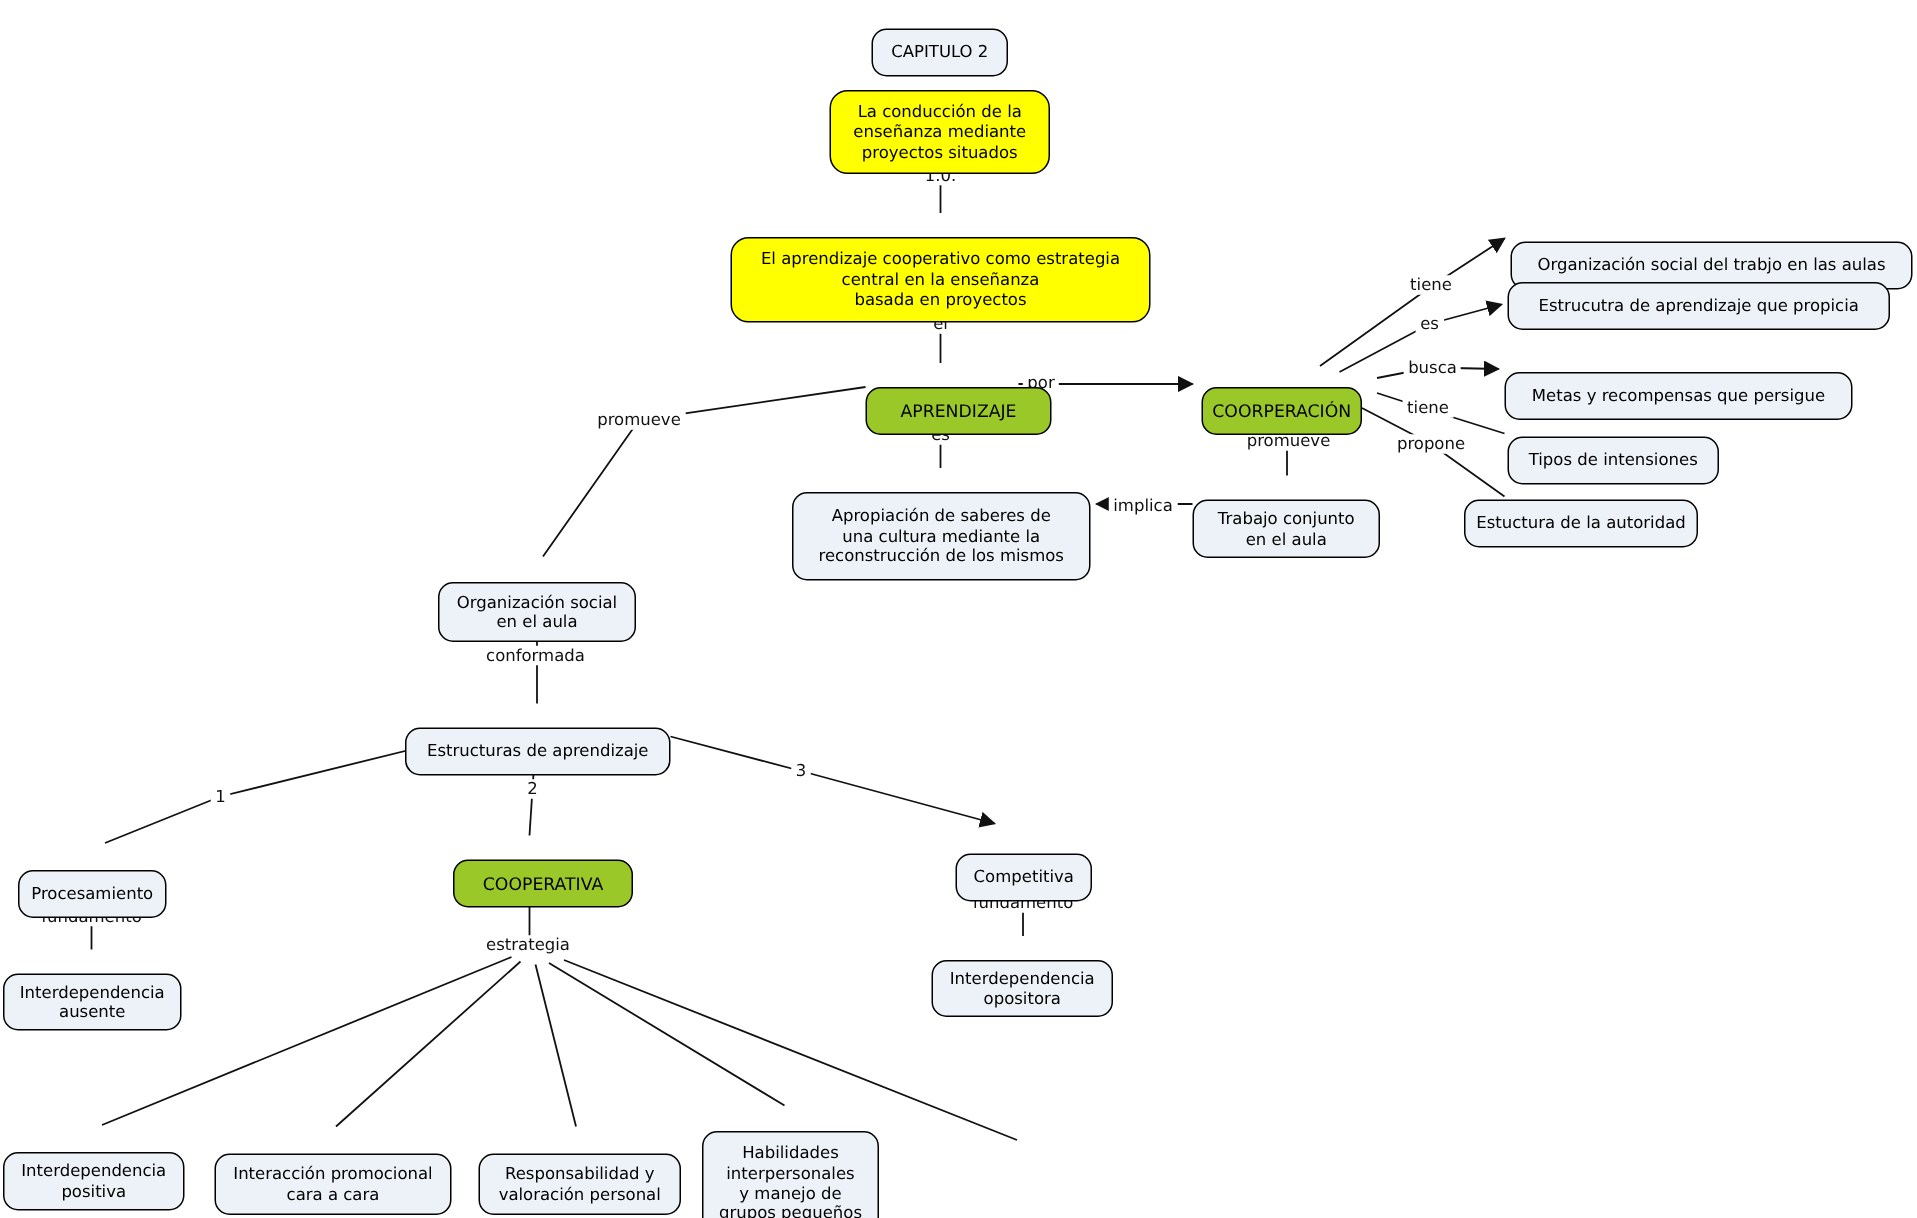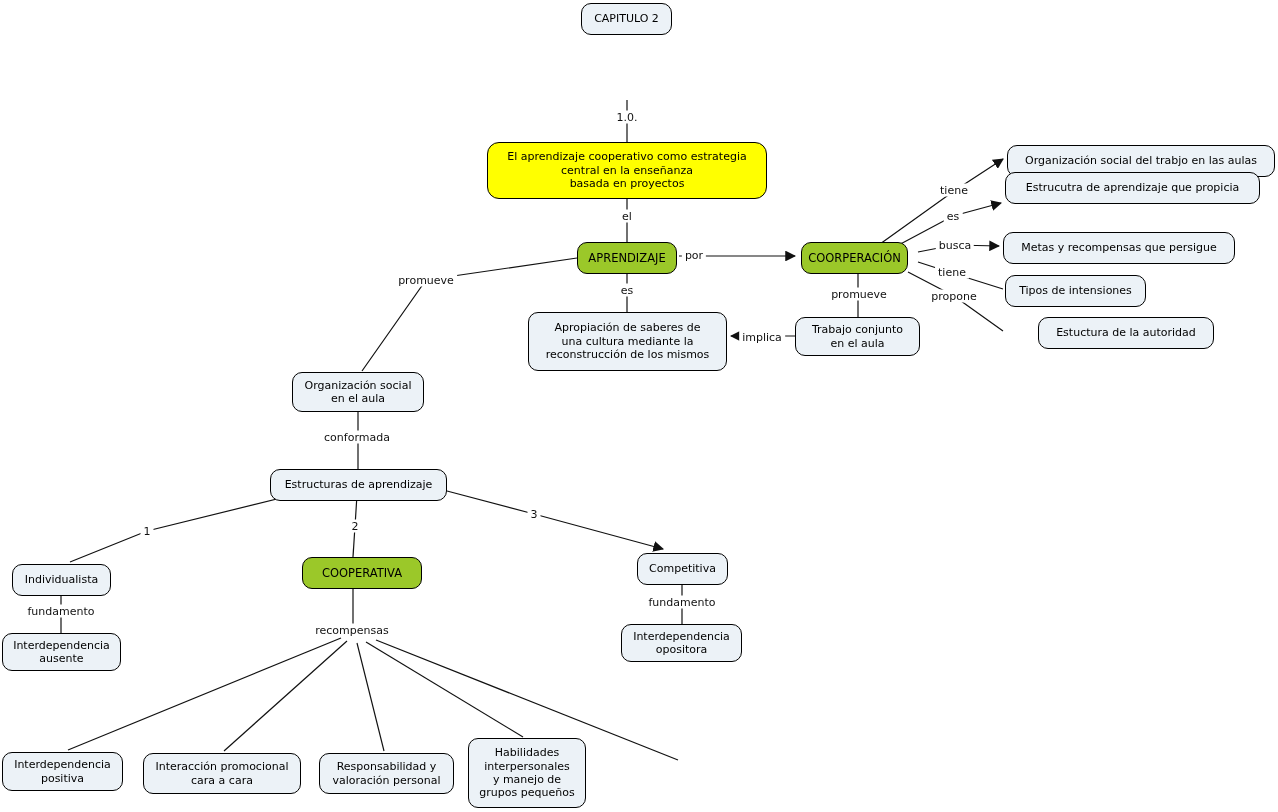--- a/index.html
+++ b/index.html
@@ -6,21 +6,21 @@
   #canvas{
     position:relative;width:1278px;height:812px;background:#ffffff;
     font-family:"DejaVu Sans","Liberation Sans",sans-serif;color:#000;
     overflow:hidden;
   }
   #wires{position:absolute;left:0;top:0;width:1278px;height:812px;z-index:1;}
   .node{
     position:absolute;z-index:3;box-sizing:border-box;
     display:flex;align-items:center;justify-content:center;text-align:center;
     border:1.3px solid #000;border-radius:10px;background:#ecf2f7;
-    font-size:11px;line-height:1.22;white-space:pre;padding:15px 3px;
+    font-size:11px;line-height:1.22;white-space:pre;padding:15px 3px;margin-top:16px;
   }
   .node-yellow{background:#ffff00;border-radius:12px;}
   .node-green{background:#9bc829;font-size:11.5px;}
   .lbl{
     position:absolute;z-index:2;transform:translate(-50%,-50%);
     background:#ffffff;padding:0 3px;font-size:11px;white-space:nowrap;color:#111;
   }
 </style>
 </head>
 <body>
@@ -87,43 +87,46 @@
   <span class="lbl" style="left:954px;top:296px">propone</span>
   <span class="lbl" style="left:859px;top:294px">promueve</span>
   <span class="lbl" style="left:762px;top:337px">implica</span>
   <span class="lbl" style="left:627px;top:290px">es</span>
   <span class="lbl" style="left:426px;top:280px">promueve</span>
   <span class="lbl" style="left:357px;top:437px">conformada</span>
   <span class="lbl" style="left:147px;top:531px">1</span>
   <span class="lbl" style="left:355px;top:526px">2</span>
   <span class="lbl" style="left:534px;top:514px">3</span>
   <span class="lbl" style="left:61px;top:611px">fundamento</span>
-  <span class="lbl" style="left:352px;top:630px">recompensas</span>
+  <span class="lbl" style="left:352px;top:630px">estrategia</span>
   <span class="lbl" style="left:682px;top:602px">fundamento</span>
 
   <div class="node" style="left:581px;top:3px;width:91px;height:23px">CAPITULO 2</div>
+  <div class="node node-yellow" style="left:553px;top:44px;width:147px;height:56px">La conducción de la
+enseñanza mediante
+proyectos situados</div>
   <div class="node node-yellow" style="left:487px;top:142px;width:280px;height:57px">El aprendizaje cooperativo como estrategia
 central en la enseñanza
 basada en proyectos</div>
-  <div class="node node-green" style="left:577px;top:242px;width:100px;height:28px">APRENDIZAJE</div>
+  <div class="node node-green" style="left:577px;top:242px;width:124px;height:28px">APRENDIZAJE</div>
   <div class="node node-green" style="left:801px;top:242px;width:107px;height:30px">COORPERACIÓN</div>
   <div class="node" style="left:1007px;top:145px;width:268px;height:27px">Organización social del trabjo en las aulas</div>
   <div class="node" style="left:1005px;top:172px;width:255px;height:27px">Estrucutra de aprendizaje que propicia</div>
   <div class="node" style="left:1003px;top:232px;width:232px;height:27px">Metas y recompensas que persigue</div>
   <div class="node" style="left:1005px;top:275px;width:141px;height:27px">Tipos de intensiones</div>
-  <div class="node" style="left:1038px;top:317px;width:176px;height:27px">Estuctura de la autoridad</div>
+  <div class="node" style="left:976px;top:317px;width:156px;height:27px">Estuctura de la autoridad</div>
   <div class="node" style="left:795px;top:317px;width:125px;height:39px">Trabajo conjunto
 en el aula</div>
   <div class="node" style="left:528px;top:312px;width:199px;height:59px">Apropiación de saberes de
 una cultura mediante la
 reconstrucción de los mismos</div>
   <div class="node" style="left:292px;top:372px;width:132px;height:40px">Organización social
 en el aula</div>
   <div class="node" style="left:270px;top:469px;width:177px;height:26px">Estructuras de aprendizaje</div>
-  <div class="node" style="left:12px;top:564px;width:99px;height:26px">Individualista</div>
+  <div class="node" style="left:12px;top:564px;width:99px;height:26px">Procesamiento</div>
   <div class="node" style="left:2px;top:633px;width:119px;height:38px">Interdependencia
 ausente</div>
   <div class="node node-green" style="left:302px;top:557px;width:120px;height:27px">COOPERATIVA</div>
   <div class="node" style="left:637px;top:553px;width:91px;height:27px">Competitiva</div>
   <div class="node" style="left:621px;top:624px;width:121px;height:38px">Interdependencia
 opositora</div>
   <div class="node" style="left:2px;top:752px;width:121px;height:39px">Interdependencia
 positiva</div>
   <div class="node" style="left:143px;top:753px;width:158px;height:41px">Interacción promocional
 cara a cara</div>

